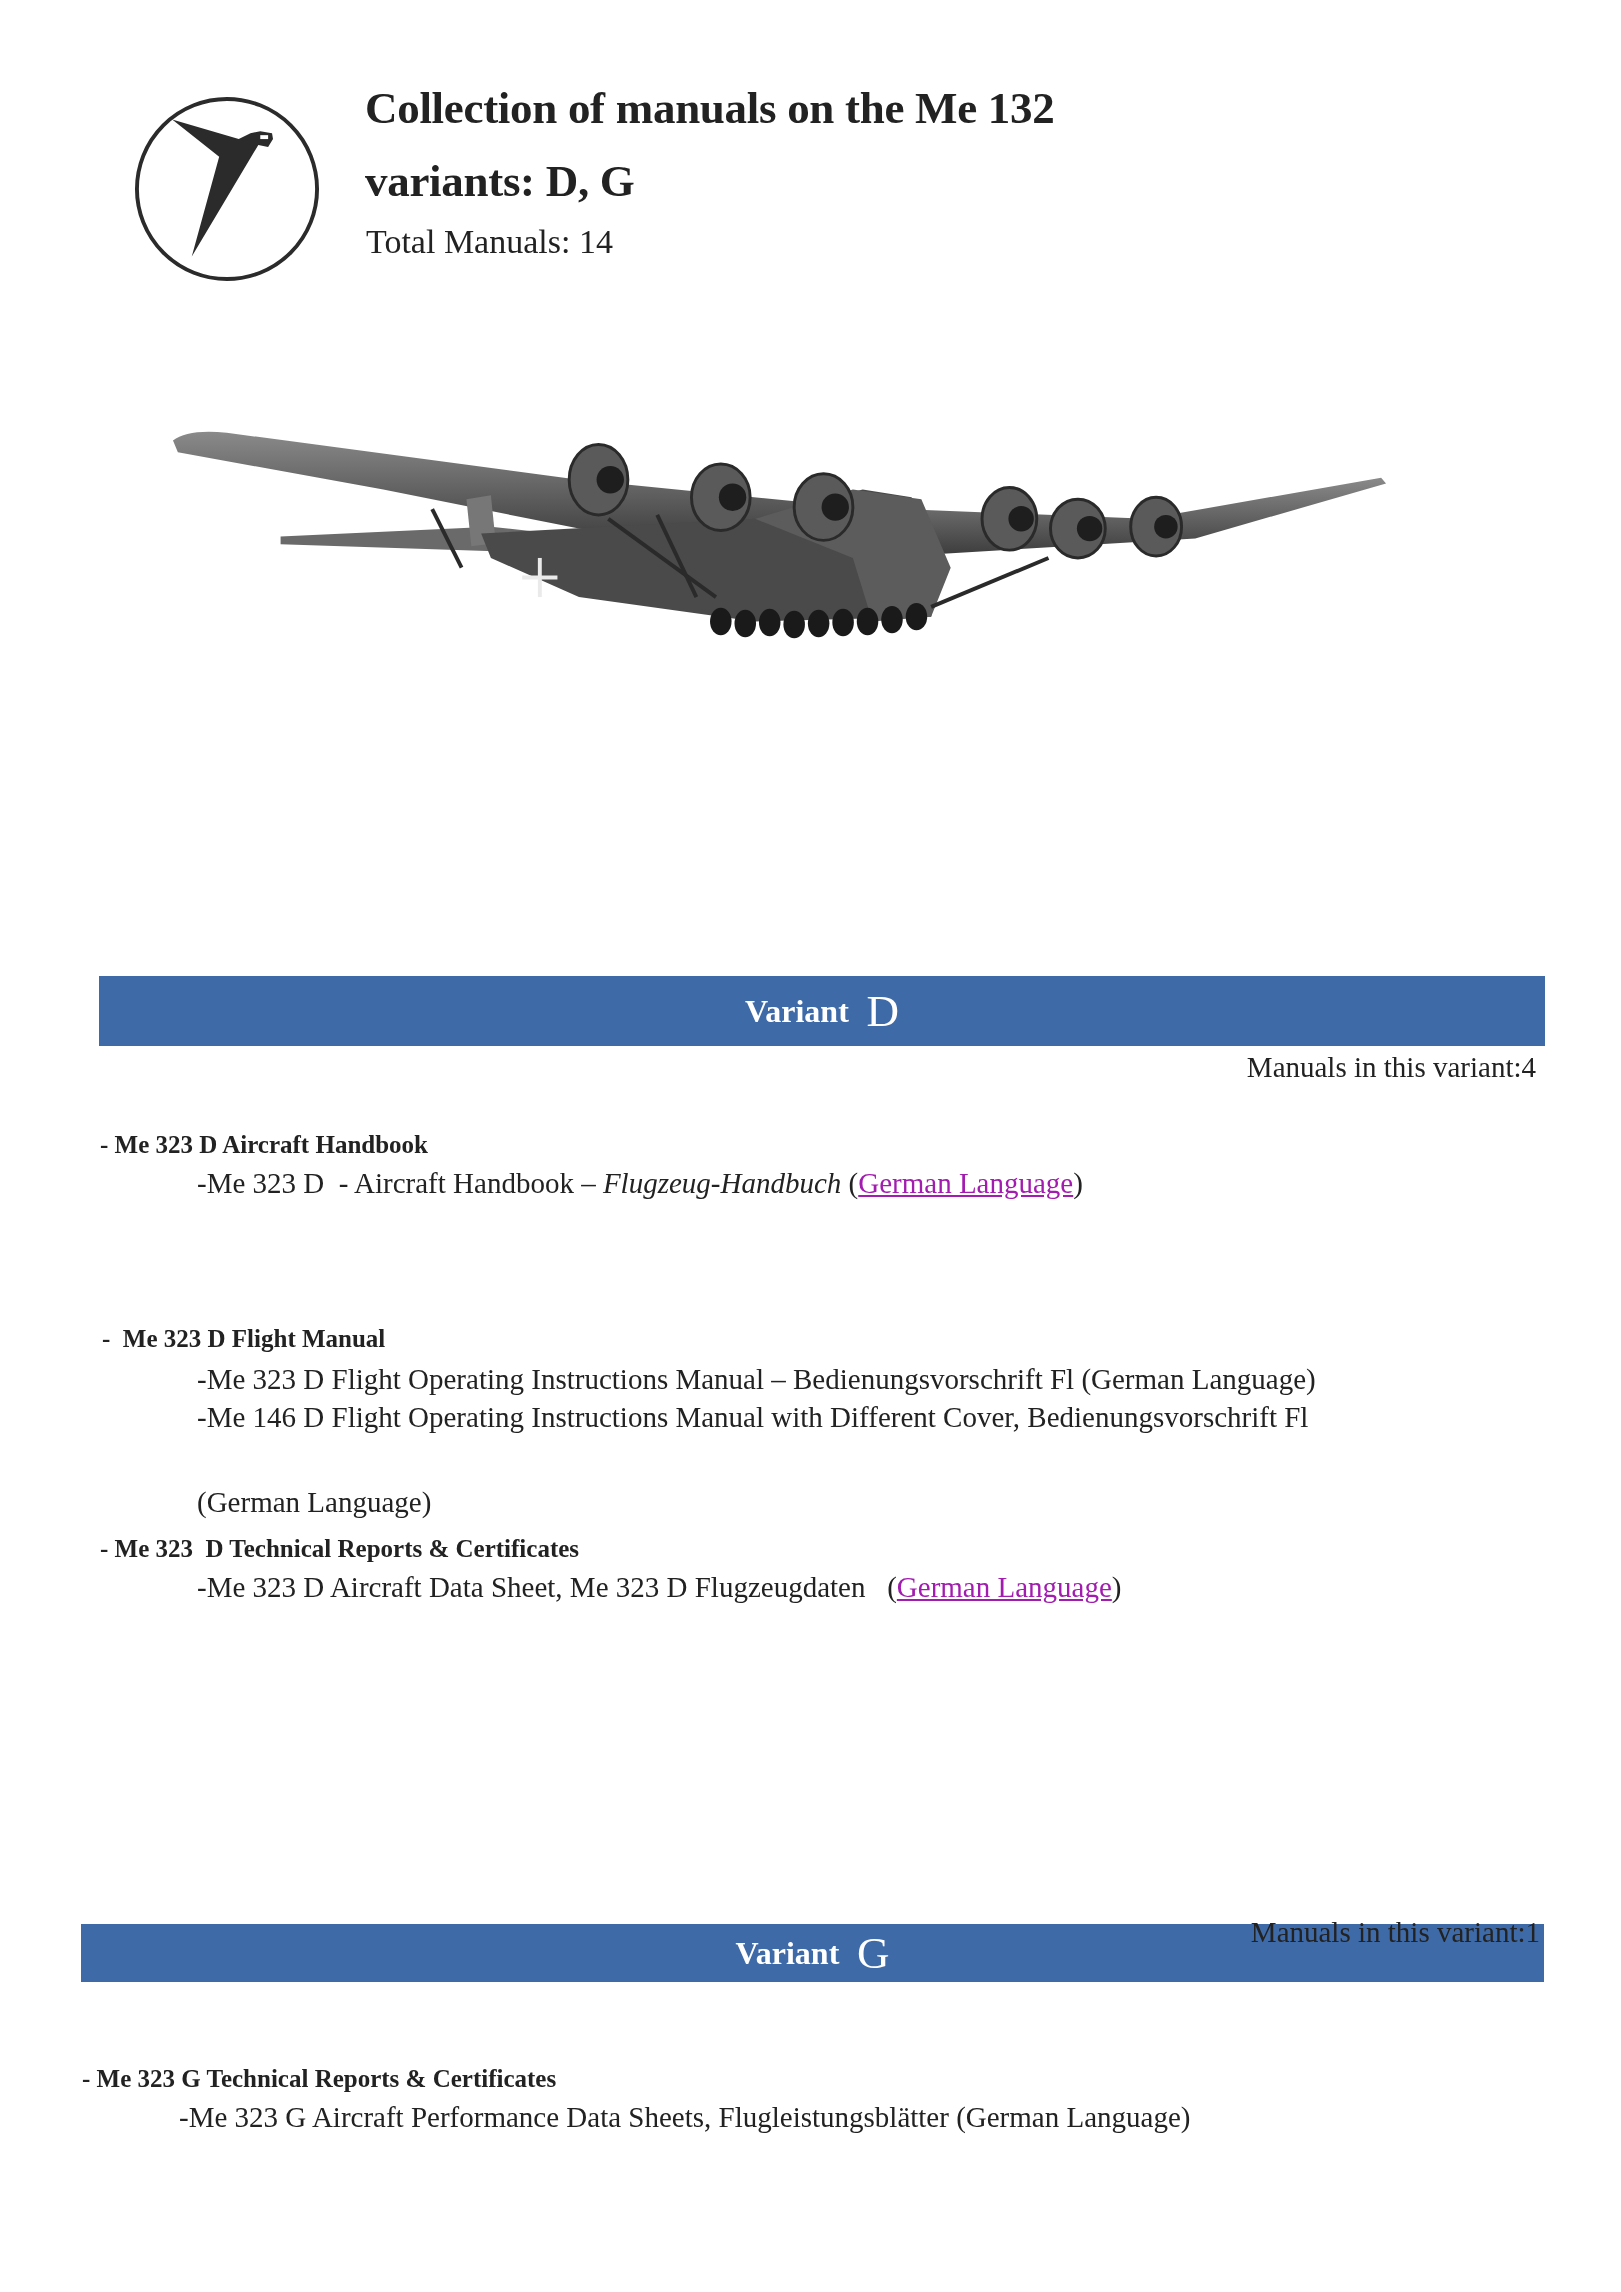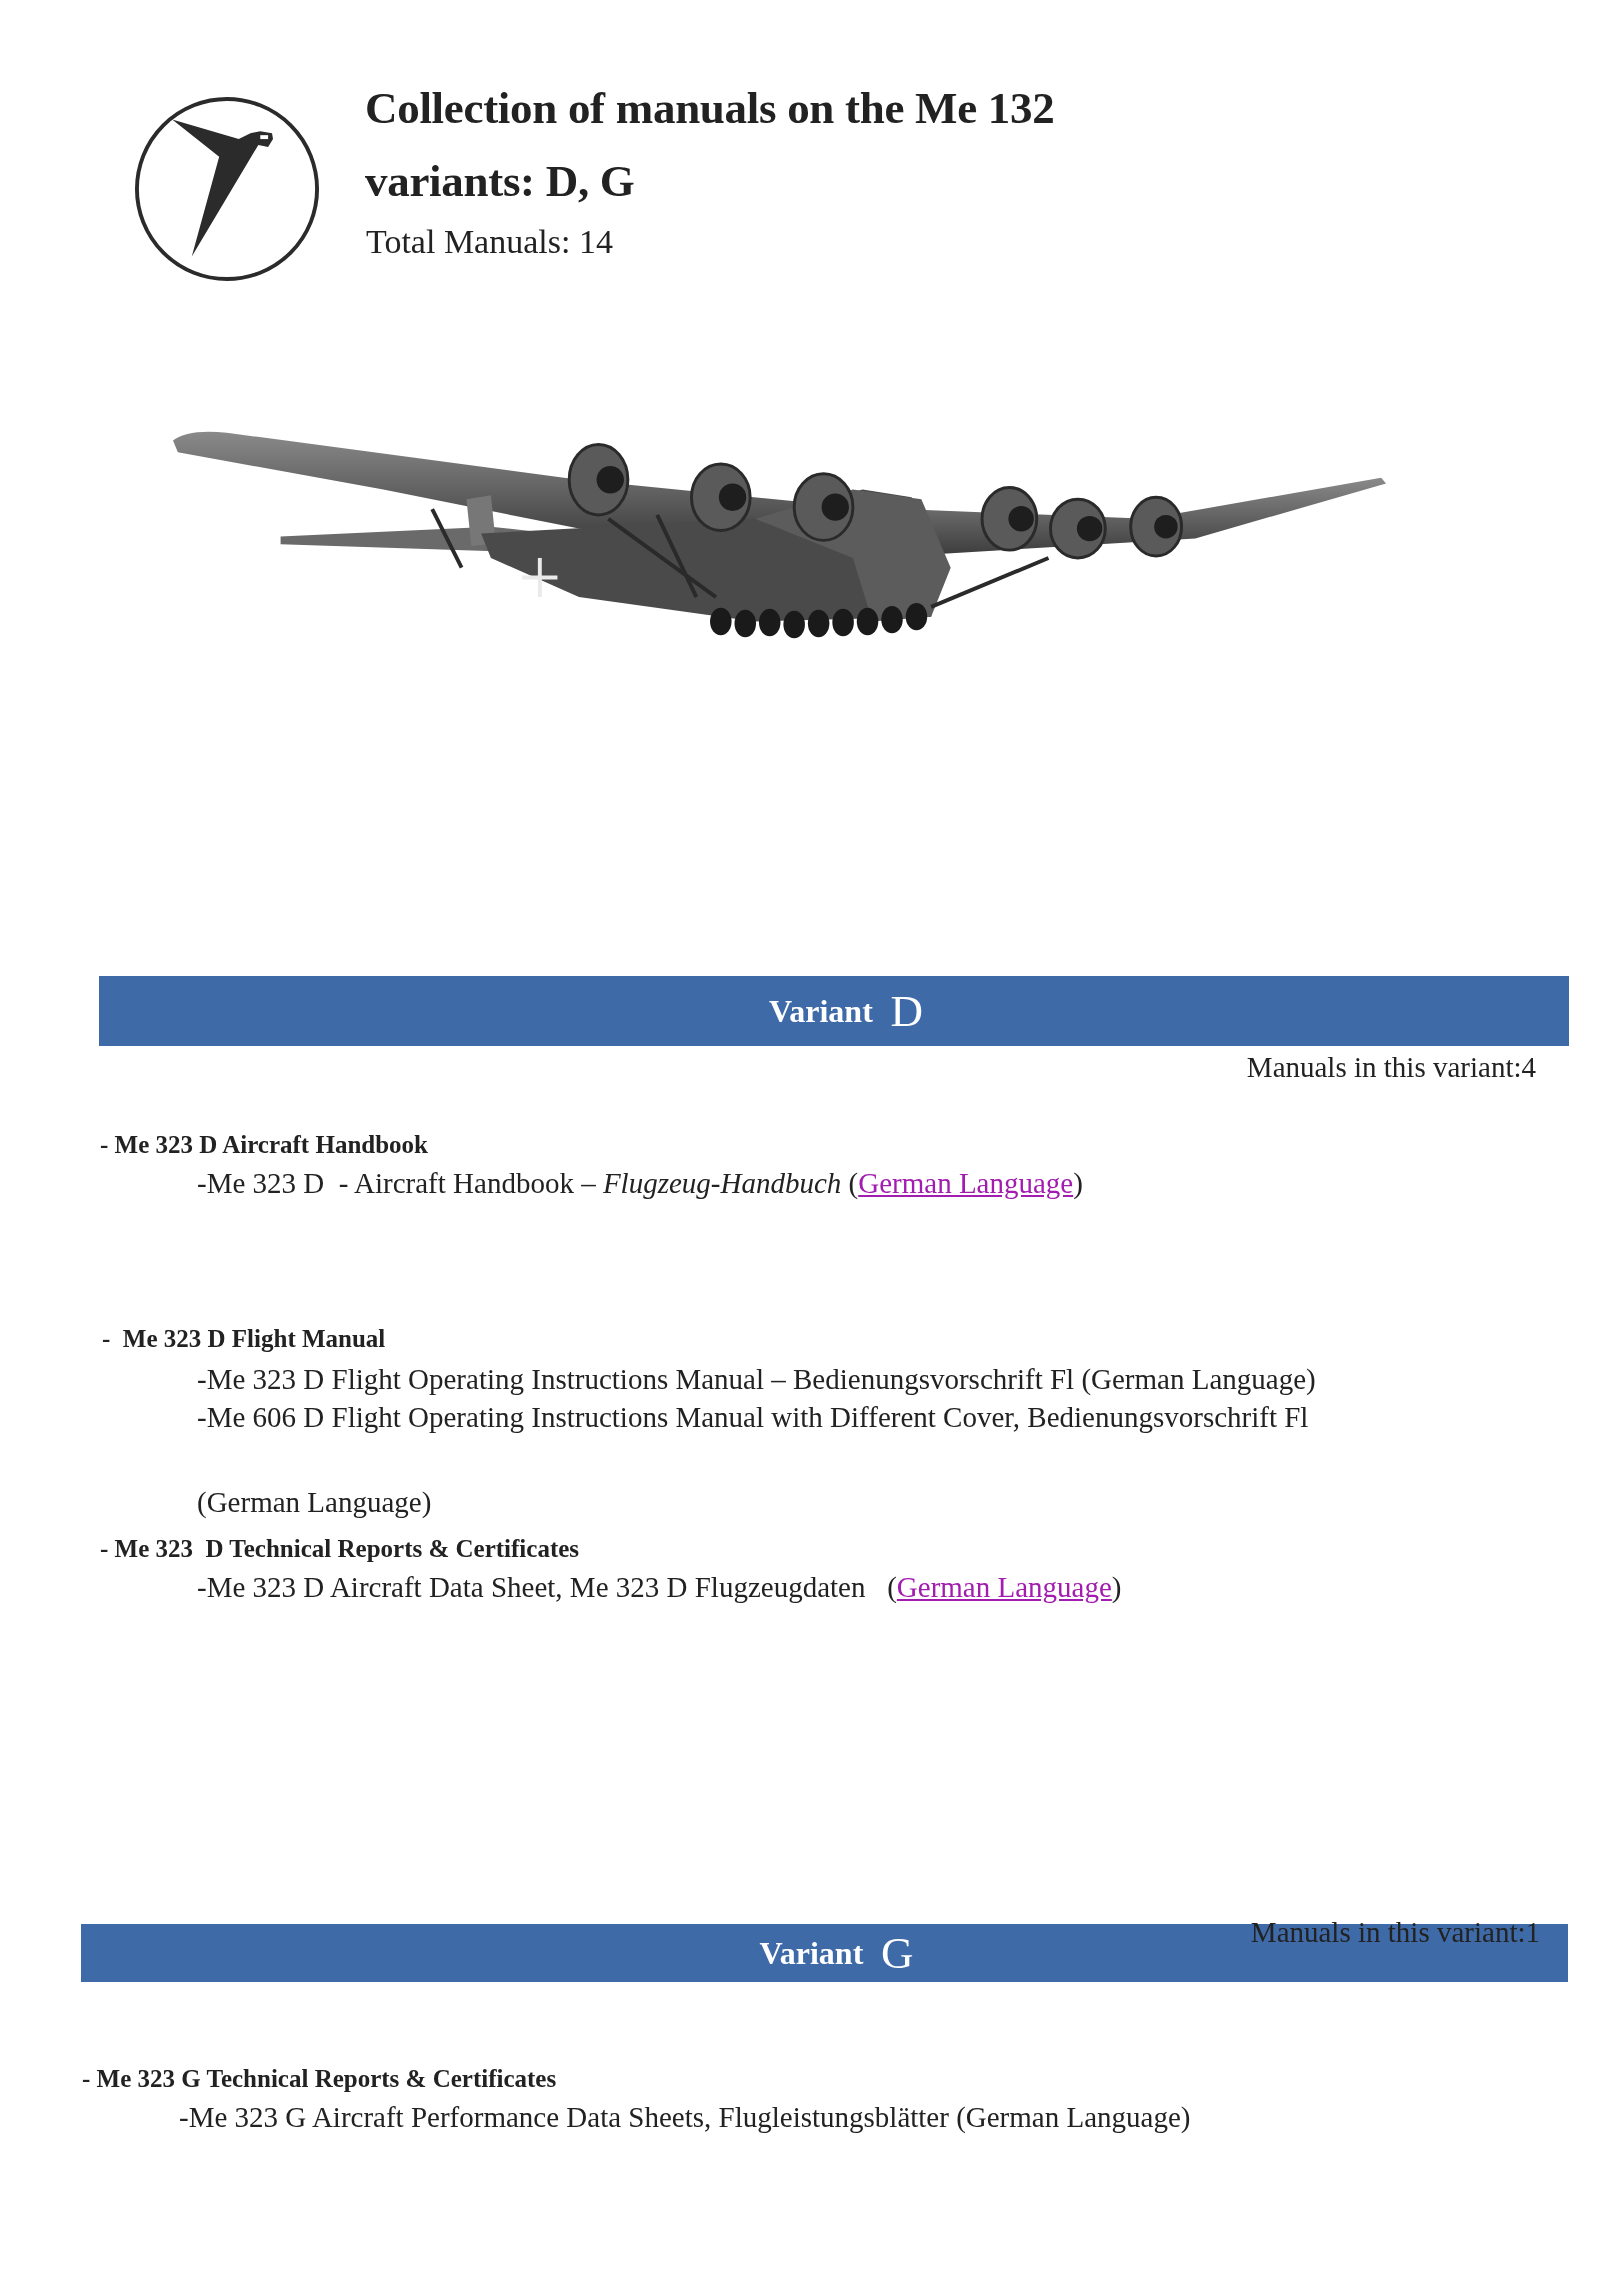--- a/index.html
+++ b/index.html
@@ -5,21 +5,21 @@
   html, body { margin: 0; padding: 0; background: #ffffff; }
   body { width: 1621px; height: 2293px; position: relative; overflow: hidden;
          font-family: "Liberation Serif", "DejaVu Serif", serif; color: #222222; }
   .abs { position: absolute; }
   .logo { left: 133px; top: 96px; width: 188px; height: 186px; }
   .title { left: 365px; font-weight: bold; font-size: 45px; line-height: 1; white-space: nowrap; letter-spacing: -0.3px; }
   .title.l1 { top: 86px; }
   .title.l2 { top: 159px; }
   .total { left: 366px; top: 225px; font-size: 34px; line-height: 1; white-space: nowrap; }
   .plane { left: 167px; top: 421px; width: 1225px; height: 225px; }
-  .band { background: #3f6aa8; display: flex; align-items: center; justify-content: center; color: #ffffff; padding-left: 24px; }
+  .band { background: #3f6aa8; display: flex; align-items: center; justify-content: center; color: #ffffff; }
   .band .vlabel { font-weight: bold; font-size: 32px; line-height: 1; }
   .band .vletter { font-family: "Liberation Serif", serif; font-size: 45px; line-height: 1; margin-left: 17.6px; }
   .band-d { left: 99px; top: 976px; width: 1446px; height: 70px; }
   .band-g { left: 81px; top: 1924px; width: 1463px; height: 58px; }
   .count { font-size: 29px; line-height: 1; white-space: nowrap; text-align: right; }
   .count-d { right: 85px; top: 1053px; text-align: center; }
   .count-g { right: 81px; top: 1918px; }
   .heading { font-weight: bold; font-size: 25px; line-height: 1; white-space: nowrap; }
   .entry { font-size: 29px; line-height: 1; white-space: nowrap; }
   .entry i { font-style: italic; }
@@ -104,21 +104,21 @@
 </div>
 <div class="abs count count-d">Manuals in this variant:4</div>
 
 <div class="abs heading" style="left:100px; top:1132px;">- Me 323 D Aircraft Handbook</div>
 <div class="abs entry" style="left:197px; top:1169px;">
   <span style="white-space:pre">-Me 323 D  - Aircraft Handbook – </span><i>Flugzeug-Handbuch</i><span style="white-space:pre"> (</span><a class="link">German Language</a><span>)</span>
 </div>
 
 <div class="abs heading" style="left:102px; top:1326px; white-space:pre;">-  Me 323 D Flight Manual</div>
 <div class="abs entry" style="left:197px; top:1365px;">-Me 323 D Flight Operating Instructions Manual – Bedienungsvorschrift Fl (German Language)</div>
-<div class="abs entry" style="left:197px; top:1403px;">-Me 606 D Flight Operating Instructions Manual with Different Cover, Bedienungsvorschrift Fl</div>
+<div class="abs entry" style="left:197px; top:1403px;">-Me 146 D Flight Operating Instructions Manual with Different Cover, Bedienungsvorschrift Fl</div>
 <div class="abs entry" style="left:197px; top:1440px;margin-top:48px;">(German Language)</div>
 
 <div class="abs heading" style="left:100px; top:1536px; white-space:pre;">- Me 323  D Technical Reports &amp; Certificates</div>
 <div class="abs entry" style="left:197px; top:1573px;">
   <span style="white-space:pre">-Me 323 D Aircraft Data Sheet, Me 323 D Flugzeugdaten   (</span><a class="link">German Language</a><span>)</span>
 </div>
 
 <div class="abs band band-g">
   <span class="vlabel">Variant</span>
   <span class="vletter">G</span>

